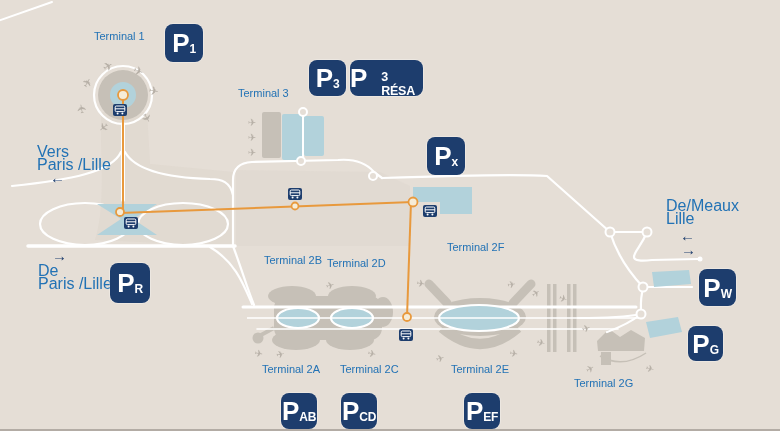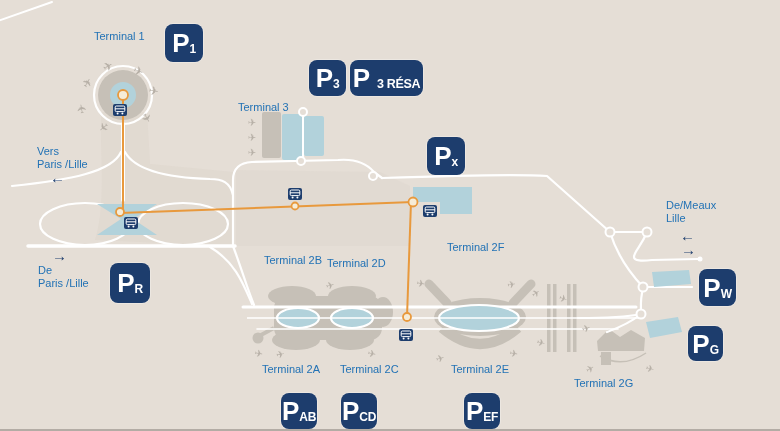--- a/index.html
+++ b/index.html
@@ -1,26 +1,26 @@
 <!DOCTYPE html>
 <html><head>
 <meta charset="utf-8">
 <style>
   html,body{margin:0;padding:0;}
   body{width:780px;height:431px;overflow:hidden;font-family:"Liberation Sans",sans-serif;}
   .map{position:absolute;top:0;left:0;width:780px;height:431px;background:#e5ded6;}
   .map svg{position:absolute;top:0;left:0;}
   .tlabel{position:absolute;color:#2272b5;font-size:11px;white-space:nowrap;letter-spacing:0;}
-  .dir{position:absolute;color:#2272b5;font-size:11px;line-height:13px;white-space:nowrap;}
+  .dir{position:absolute;color:#2272b5;font-size:16px;line-height:13px;white-space:nowrap;}
   .arrow{position:absolute;color:#1d3d6d;font-size:15px;font-weight:bold;line-height:14px;}
   .pbadge{position:absolute;background:#1d3d6d;border-radius:8px;color:#fff;display:flex;
           align-items:center;justify-content:center;box-shadow:0 0 0 1px rgba(255,255,255,.28);}
   .pbadge .main{font-size:26px;font-weight:700;line-height:1;}
   .pbadge .sub{font-size:12px;font-weight:700;margin-top:12px;letter-spacing:-.3px;}
-  .pbadge.wide .sub{font-size:12.5px;margin-left:7px;}
+  .pbadge.wide .sub{font-size:12.5px;margin-left:14px;}
   .bottom-border{position:absolute;left:0;bottom:0;width:780px;height:2px;background:#b3aca5;}
 </style>
 </head>
 <body>
 
 <div class="map">
 
   <svg width="780" height="431" viewBox="0 0 780 431">
     <defs>
       <g id="train-icon-def">
@@ -171,21 +171,21 @@
       <text transform="translate(538,296) rotate(-35)" font-size="10">✈</text>
       <text transform="translate(562,302) rotate(20)" font-size="10">✈</text>
       <text transform="translate(587,332) rotate(-15)" font-size="10">✈</text>
       <text transform="translate(540,346) rotate(15)" font-size="10">✈</text>
       <text transform="translate(592,372) rotate(-30)" font-size="10">✈</text>
       <text transform="translate(649,372) rotate(15)" font-size="10">✈</text>
     </g>
   </svg>
 
   <div class="tlabel" style="left:94px;top:30px">Terminal 1</div>
-  <div class="tlabel" style="left:238px;top:101px">Terminal 3</div>
+  <div class="tlabel" style="left:238px;top:87px">Terminal 3</div>
   <div class="tlabel" style="left:264px;top:254px">Terminal 2B</div>
   <div class="tlabel" style="left:327px;top:257px">Terminal 2D</div>
   <div class="tlabel" style="left:447px;top:241px">Terminal 2F</div>
   <div class="tlabel" style="left:262px;top:363px">Terminal 2A</div>
   <div class="tlabel" style="left:340px;top:363px">Terminal 2C</div>
   <div class="tlabel" style="left:451px;top:363px">Terminal 2E</div>
   <div class="tlabel" style="left:574px;top:377px">Terminal 2G</div>
 
   <div class="dir" style="left:37px;top:145px">
     <span>Vers</span><br>

